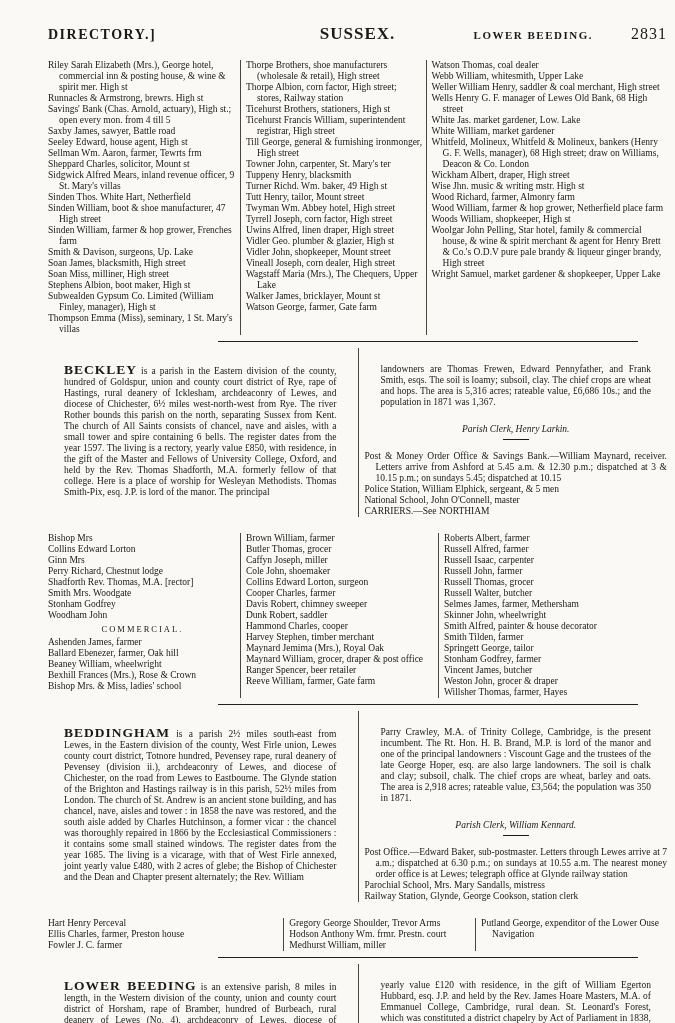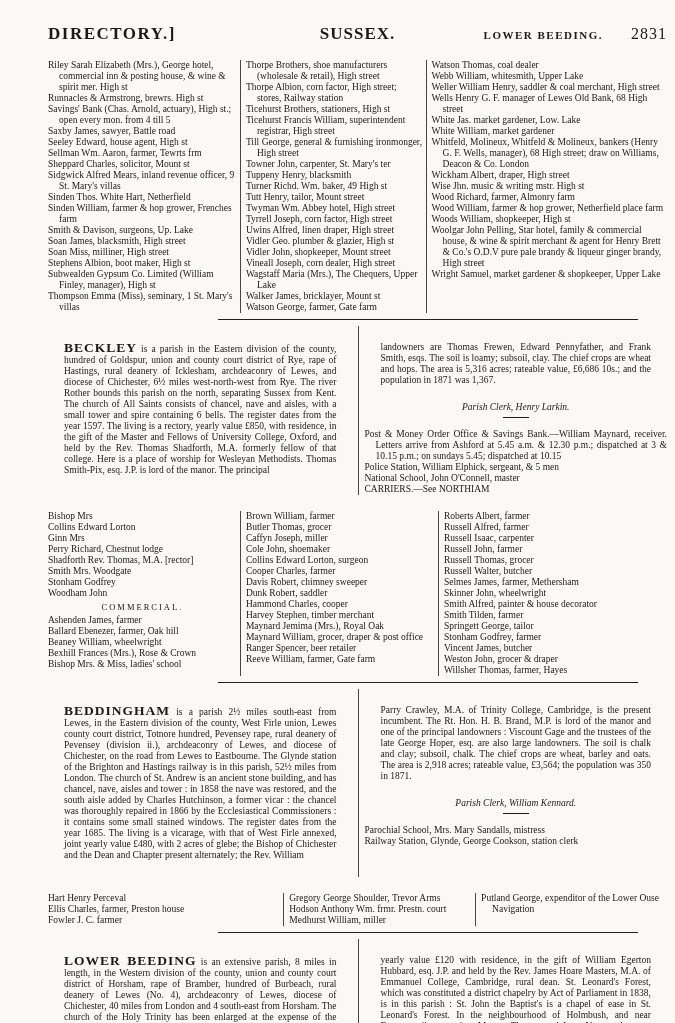--- a/index.html
+++ b/index.html
@@ -4,23 +4,23 @@
 <style>
   html,body{margin:0;padding:0;background:#e9e7e1;}
   .page{
     position:relative;width:675px;height:1023px;box-sizing:border-box;
     background:#faf9f5;color:#1c1916;overflow:hidden;
     padding:24px 8px 6px 48px;
     font-family:"Liberation Serif","DejaVu Serif",serif;
   }
   
   .running-head{display:flex;align-items:baseline;margin-bottom:7px;}
-  .rh-left{flex:1;font-weight:bold;font-size:17px;letter-spacing:1.5px;}
+  .rh-left{flex:1;font-weight:bold;font-size:14px;letter-spacing:1.5px;}
   .rh-center{flex:0 0 auto;font-weight:bold;font-size:17px;letter-spacing:1px;}
-  .rh-rightgrp{flex:1;display:flex;justify-content:flex-end;align-items:baseline;gap:28px;}
+  .rh-rightgrp{flex:1;display:flex;justify-content:flex-end;align-items:baseline;gap:38px;}
   .rh-parish{font-weight:bold;font-size:11px;letter-spacing:1.5px;}
   .rh-page{font-weight:normal;font-size:16px;letter-spacing:1px;}
   
   .entry,.ipar,.clerk,.subhead{font-size:9.5px;line-height:11px;}
   .entry{padding-left:11px;text-indent:-11px;margin:0;}
   ul{margin:0;padding:0;list-style:none;}
   p{margin:16px;}
   
   .listing{display:flex;align-items:stretch;}
   .lcol{box-sizing:border-box;padding:0 3px 0 5px;}
@@ -69,20 +69,21 @@
       <ul>
           <li class="entry">Riley Sarah Elizabeth (Mrs.), George hotel, commercial inn &amp; posting house, &amp; wine &amp; spirit mer. High st</li>
           <li class="entry">Runnacles &amp; Armstrong, brewrs. High st</li>
           <li class="entry">Savings' Bank (Chas. Arnold, actuary), High st.; open every mon. from 4 till 5</li>
           <li class="entry">Saxby James, sawyer, Battle road</li>
           <li class="entry">Seeley Edward, house agent, High st</li>
           <li class="entry">Sellman Wm. Aaron, farmer, Tewrts frm</li>
           <li class="entry">Sheppard Charles, solicitor, Mount st</li>
           <li class="entry">Sidgwick Alfred Mears, inland revenue officer, 9 St. Mary's villas</li>
           <li class="entry">Sinden Thos. White Hart, Netherfield</li>
+          <li class="entry">Sinden William, boot &amp; shoe manufacturer, 47 High street</li>
           <li class="entry">Sinden William, farmer &amp; hop grower, Frenches farm</li>
           <li class="entry">Smith &amp; Davison, surgeons, Up. Lake</li>
           <li class="entry">Soan James, blacksmith, High street</li>
           <li class="entry">Soan Miss, milliner, High street</li>
           <li class="entry">Stephens Albion, boot maker, High st</li>
           <li class="entry">Subwealden Gypsum Co. Limited (William Finley, manager), High st</li>
           <li class="entry">Thompson Emma (Miss), seminary, 1 St. Mary's villas</li>
         </ul>
     </div>
     <div class="lcol ruledL">
@@ -212,20 +213,21 @@
   <section>
     <div class="intro">
       <div class="icol iL">
         <p class="ipar"><span class="phead">BEDDINGHAM</span> <span>is a parish 2½ miles south-east from Lewes, in the Eastern division of the county, West Firle union, Lewes county court district, Totnore hundred, Pevensey rape, rural deanery of Pevensey (division ii.), archdeaconry of Lewes, and diocese of Chichester, on the road from Lewes to Eastbourne.  The Glynde station of the Brighton and Hastings railway is in this parish, 52½ miles from London.  The church of St. Andrew is an ancient stone building, and has chancel, nave, aisles and tower : in 1858 the nave was restored, and the south aisle added by Charles Hutchinson, a former vicar : the chancel was thoroughly repaired in 1866 by the Ecclesiastical Commissioners : it contains some small stained windows.  The register dates from the year 1685.  The living is a vicarage, with that of West Firle annexed, joint yearly value £480, with 2 acres of glebe; the Bishop of Chichester and the Dean and Chapter present alternately; the Rev. William</span></p>
       </div>
       <div class="icol iR">
         <p class="ipar">Parry Crawley, M.A. of Trinity College, Cambridge, is the present incumbent.  The Rt. Hon. H. B. Brand, M.P. is lord of the manor and one of the principal landowners : Viscount Gage and the trustees of the late George Hoper, esq. are also large landowners.  The soil is chalk and clay; subsoil, chalk.  The chief crops are wheat, barley and oats. The area is 2,918 acres; rateable value, £3,564; the population was 350 in 1871.</p>
         <p class="clerk">Parish Clerk, William Kennard.</p>
         <div class="minirule"></div>
         <div class="off-wrap">
+            <p class="entry official">Post Office.—Edward Baker, sub-postmaster.  Letters through Lewes arrive at 7 a.m.; dispatched at 6.30 p.m.; on sundays at 10.55 a.m.  The nearest money order office is at Lewes; telegraph office at Glynde railway station</p>
             <p class="entry official">Parochial School, Mrs. Mary Sandalls, mistress</p>
             <p class="entry official">Railway Station, Glynde, George Cookson, station clerk</p>
           </div>
       </div>
     </div>
     <div class="listing cols3c">
       <div class="lcol">
         <ul>
             <li class="entry">Hart Henry Perceval</li>
             <li class="entry">Ellis Charles, farmer, Preston house</li>

